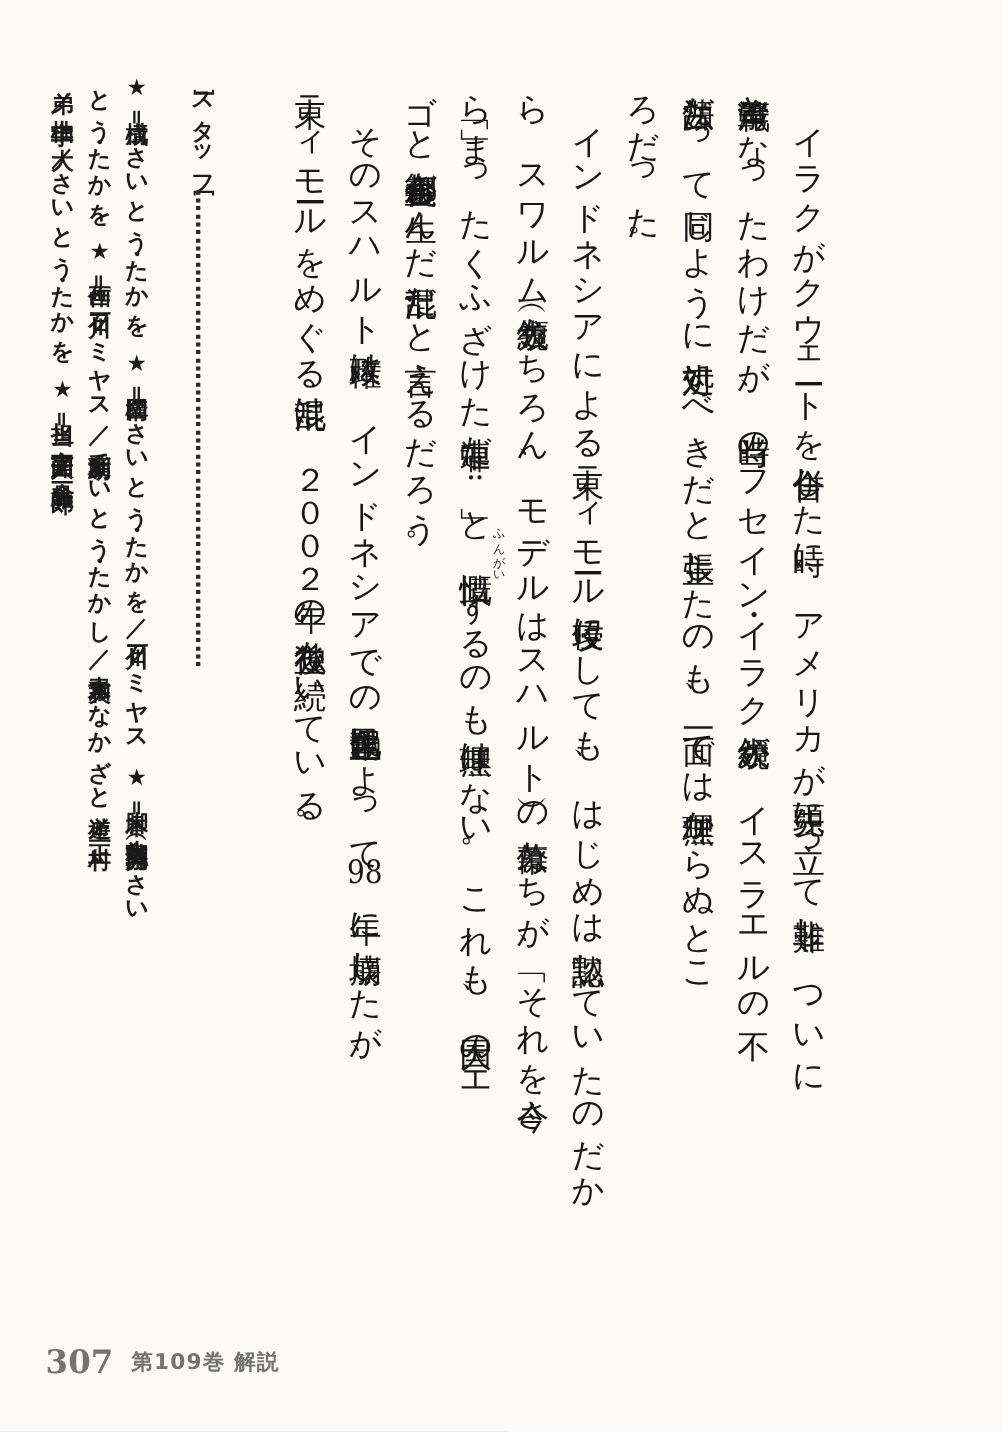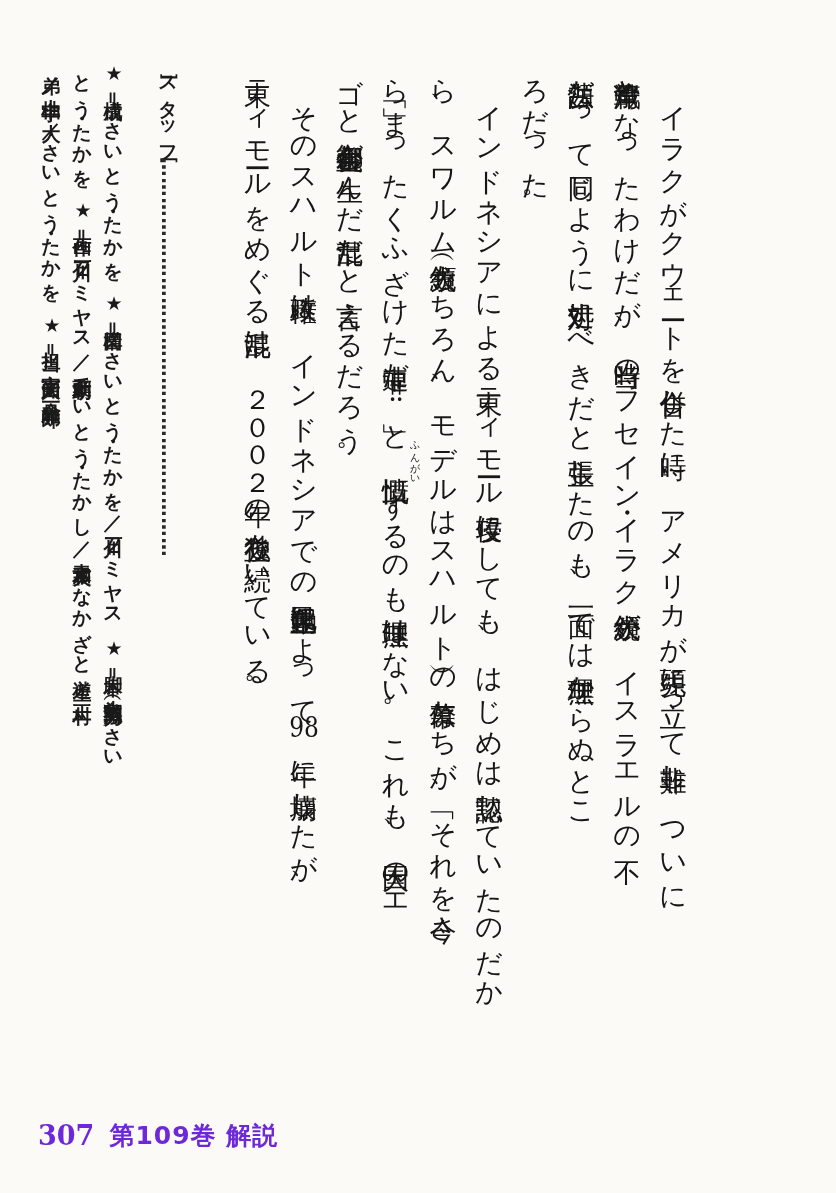--- a/index.html
+++ b/index.html
@@ -58,32 +58,32 @@
     letter-spacing:1px;
     color:#2a2a2a;
   }
   
   .footer{
     position:absolute;
     left:38px;top:1122px;
     display:flex;
     align-items:center;
     gap:15px;
-    color:#6d28d9;
+    color:#737373;
   }
   .page-number{
     font-family:"DejaVu Serif","Liberation Serif",serif;
     font-weight:bold;
     font-size:27px;
     line-height:1;
   }
   .volume-label{
     font-family:"DejaVu Sans","Liberation Sans",sans-serif;
     font-weight:bold;
-    font-size:25px;
+    font-size:18px;
     line-height:1.1;
     letter-spacing:1px;
   }
 </style>
 </head>
 <body>
 
 <div class="page">
 
   <div class="main-text vertical">

